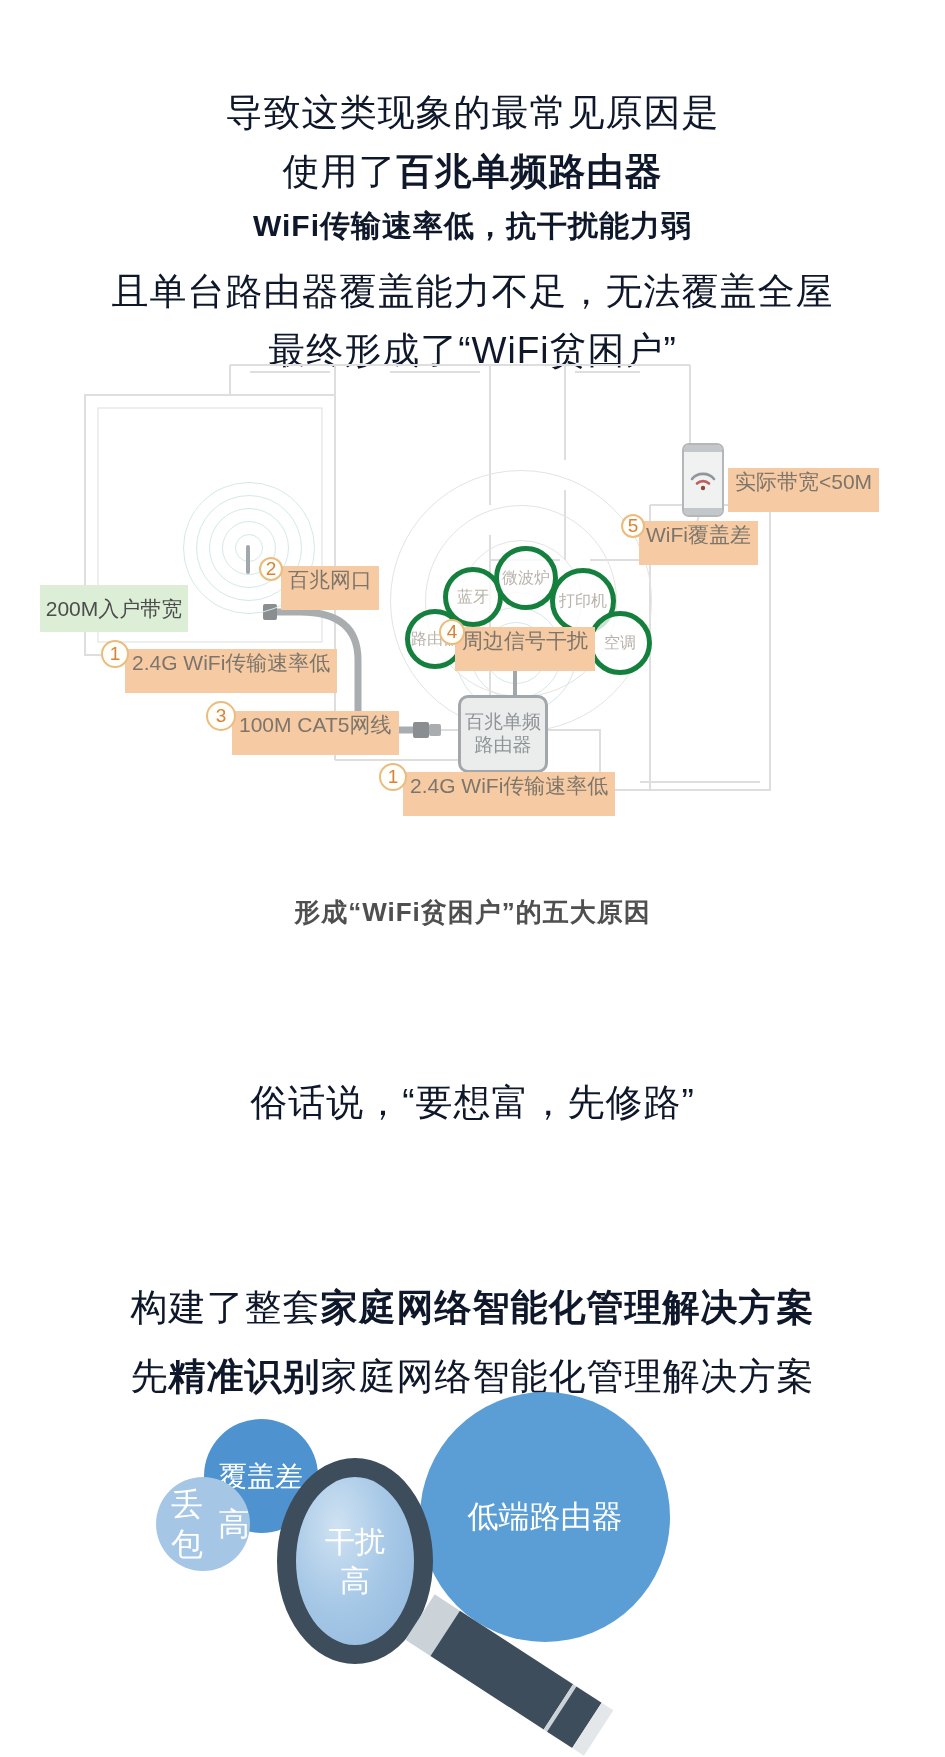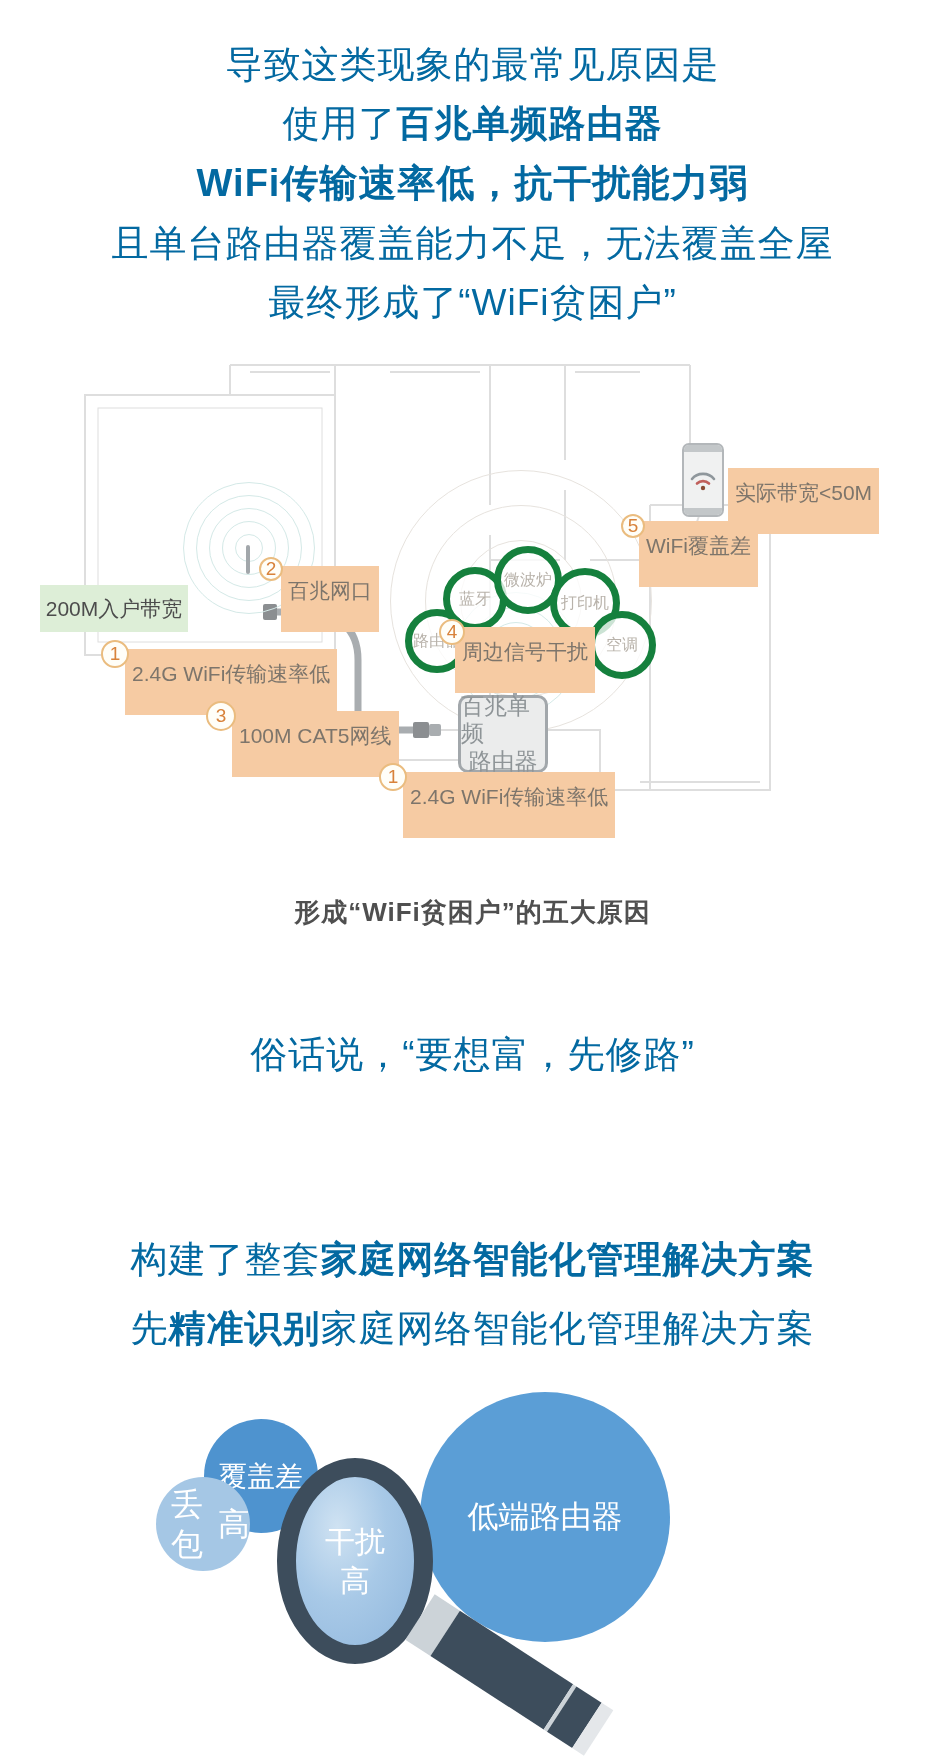--- a/index.html
+++ b/index.html
@@ -1,35 +1,35 @@
 <!DOCTYPE html>
 <html><head>
 <meta charset="utf-8">
 <style>
   html,body{margin:0;padding:0;background:#ffffff;}
   body{font-family:"Liberation Sans","DejaVu Sans",sans-serif;}
   #page{position:relative;width:945px;height:1757px;overflow:hidden;background:#fff;}
 
   
-  .tline{position:absolute;left:0;width:100%;text-align:center;color:#0369a1;font-size:37px;letter-spacing:1px;white-space:nowrap;}
+  .tline{position:absolute;left:0;width:100%;text-align:center;color:#0f172a;font-size:37px;letter-spacing:1px;white-space:nowrap;margin-top:48px;}
   .tline b{font-weight:700;}
 
   .caption{position:absolute;left:0;width:100%;text-align:center;color:#4f4f4f;font-size:26px;font-weight:700;letter-spacing:1px;}
 
   
   .svglayer{position:absolute;left:0;z-index:1;}
   .ripple{position:absolute;border-radius:50%;border:1px solid #d4e9e7;z-index:1;}
   .ripple.gray{border-color:#e7e3de;}
-  .ibubble{position:absolute;border-radius:50%;border:7px solid #15803d;background:rgba(255,255,255,.78);
+  .ibubble{position:absolute;border-radius:50%;border:5px solid #15803d;background:rgba(255,255,255,.78);
            color:#b8b2aa;font-size:16px;display:flex;align-items:center;justify-content:center;z-index:2;white-space:nowrap;}
   .device{position:absolute;background:#ebecec;border:3px solid #a2a7ab;border-radius:10px;color:#8e9497;
           display:flex;flex-direction:column;align-items:center;justify-content:center;line-height:1.2;z-index:3;}
   .antenna{position:absolute;width:4px;background:#a2a7ab;border-radius:2px;z-index:2;}
   .badge-label{position:absolute;background:#f6cba3;color:#7d756b;font-size:21px;height:44px;line-height:28px;
-               padding:11px 7px;white-space:nowrap;z-index:4;}
+               padding:0 7px;white-space:nowrap;z-index:4;}
   .badge-num{position:absolute;background:#fffef8;border:2px solid #eabc7f;color:#d8823a;border-radius:50%;
              display:flex;align-items:center;justify-content:center;font-size:19px;z-index:5;box-sizing:border-box;}
   .greenbox{position:absolute;left:40px;top:585px;width:148px;height:47px;background:#ddeed7;z-index:3;
             display:flex;align-items:center;justify-content:center;color:#4c4c4c;font-size:21px;white-space:nowrap;}
   .garrow{position:absolute;color:#a8d29e;font-size:15px;z-index:1;line-height:1;}
 
   
   .phone{position:absolute;left:682px;top:443px;width:42px;height:74px;background:#f0f1f1;border:2px solid #b3b7ba;
          border-radius:7px;z-index:3;display:flex;flex-direction:column;box-sizing:border-box;}
   .phone-cap{height:7px;background:#c3c7c9;}
@@ -48,21 +48,21 @@
               transform-origin:0 50%;z-index:6;}
   .seg{height:100%;}
 </style>
 </head>
 <body>
 
 <div id="page">
 
   <div class="tline" style="top:40px">导致这类现象的最常见原因是</div>
   <div class="tline" style="top:99px"><span>使用了</span><b>百兆单频路由器</b></div>
-  <div class="tline" style="top:158px;font-size:38px"><b>WiFi传输速率低，抗干扰能力弱</b></div>
+  <div class="tline" style="top:158px;font-size:30px"><b>WiFi传输速率低，抗干扰能力弱</b></div>
   <div class="tline" style="top:219px">且单台路由器覆盖能力不足，无法覆盖全屋</div>
   <div class="tline" style="top:278px">最终形成了“WiFi贫困户”</div>
 
   <svg class="svglayer" style="top:355px" width="945" height="450" viewBox="0 0 945 450">
     <g stroke="#dedede" stroke-width="2" fill="none">
       <path d="M230,10 H690"></path>
       <path d="M250,17 H330 M390,17 H480 M575,17 H640"></path>
       <path d="M230,10 V40"></path>
       <rect x="85" y="40" width="250" height="260"></rect>
       <rect x="98" y="53" width="224" height="234" stroke-width="1"></rect>
@@ -110,21 +110,21 @@
   <span class="garrow" style="left:102px;top:590px">➜</span>
   <span class="garrow" style="left:152px;top:590px">➜</span>
   <span class="garrow" style="left:62px;top:615px">➜</span>
   <span class="garrow" style="left:112px;top:615px">➜</span>
   <span class="garrow" style="left:162px;top:615px">➜</span>
   <div class="greenbox">200M入户带宽</div>
 
   <div class="antenna" style="left:246px;top:545px;height:29px"></div>
 
   <div class="antenna" style="left:513px;top:650px;height:47px"></div>
-  <div class="device" style="left:458px;top:695px;width:84px;height:72px;font-size:23px">
+  <div class="device" style="left:458px;top:695px;width:84px;height:72px;font-size:19px">
     <span>百兆单频</span>
     <span>路由器</span>
   </div>
 
   <div class="phone">
     <div class="phone-cap top"></div>
     <div class="phone-screen">
       <svg width="30" height="24" viewBox="0 0 30 24">
         <path d="M4,11 A13,11 0 0 1 26,11" stroke="#8f979c" stroke-width="2.6" fill="none" stroke-linecap="round"></path>
         <path d="M9,15.5 A8,7 0 0 1 21,15.5" stroke="#c0605c" stroke-width="2.6" fill="none" stroke-linecap="round"></path>

